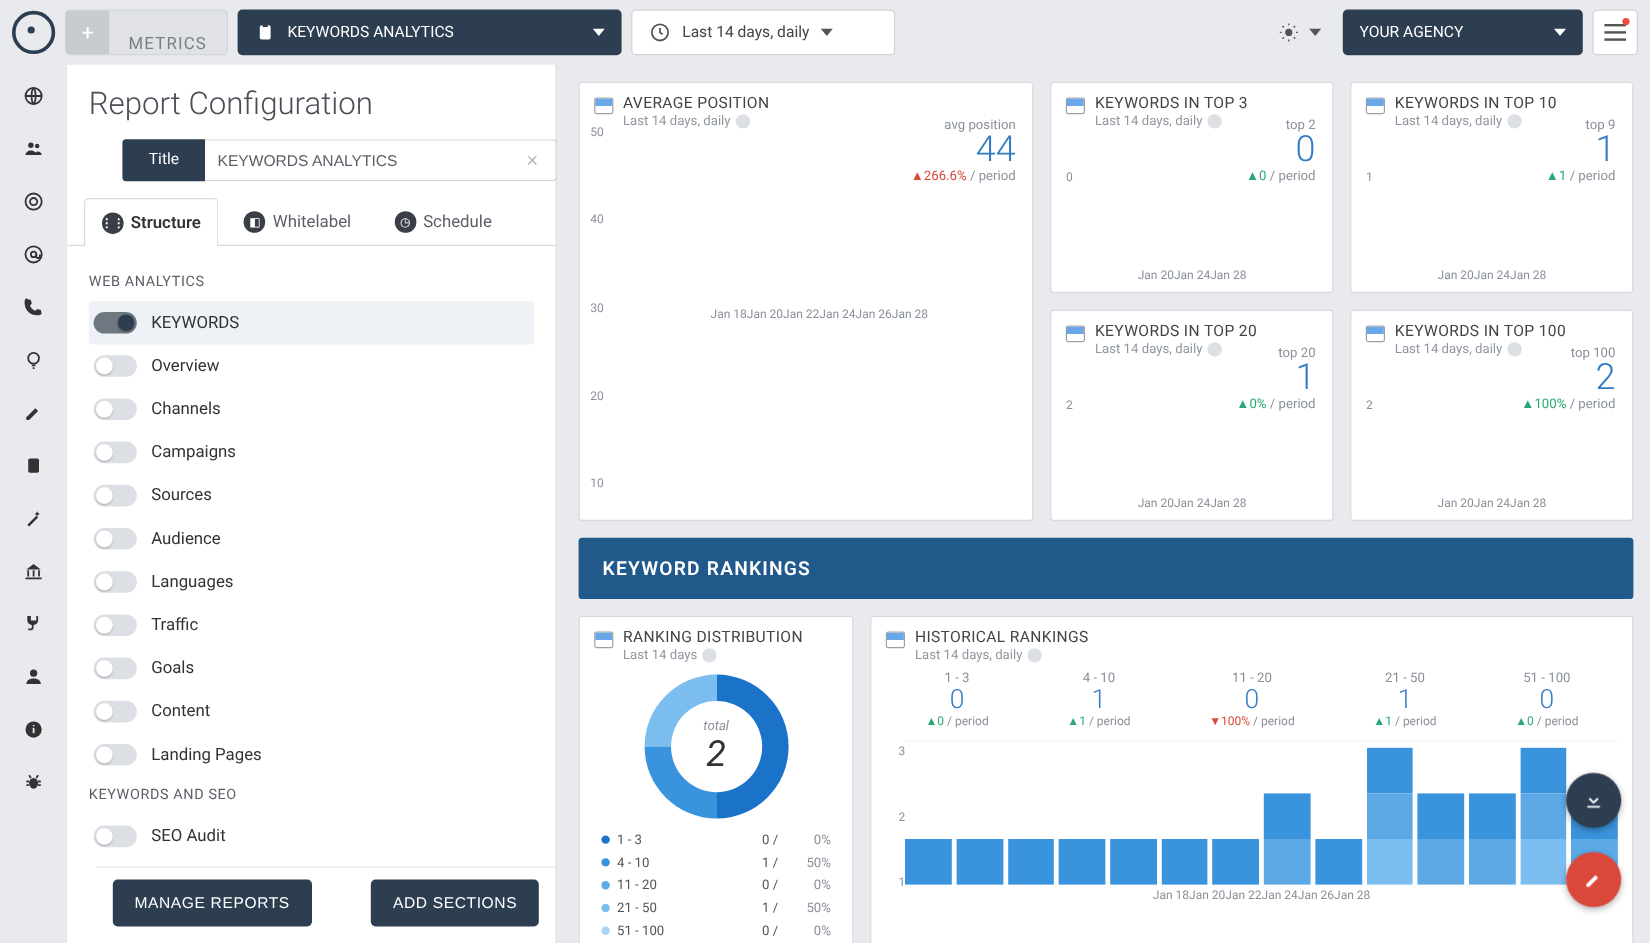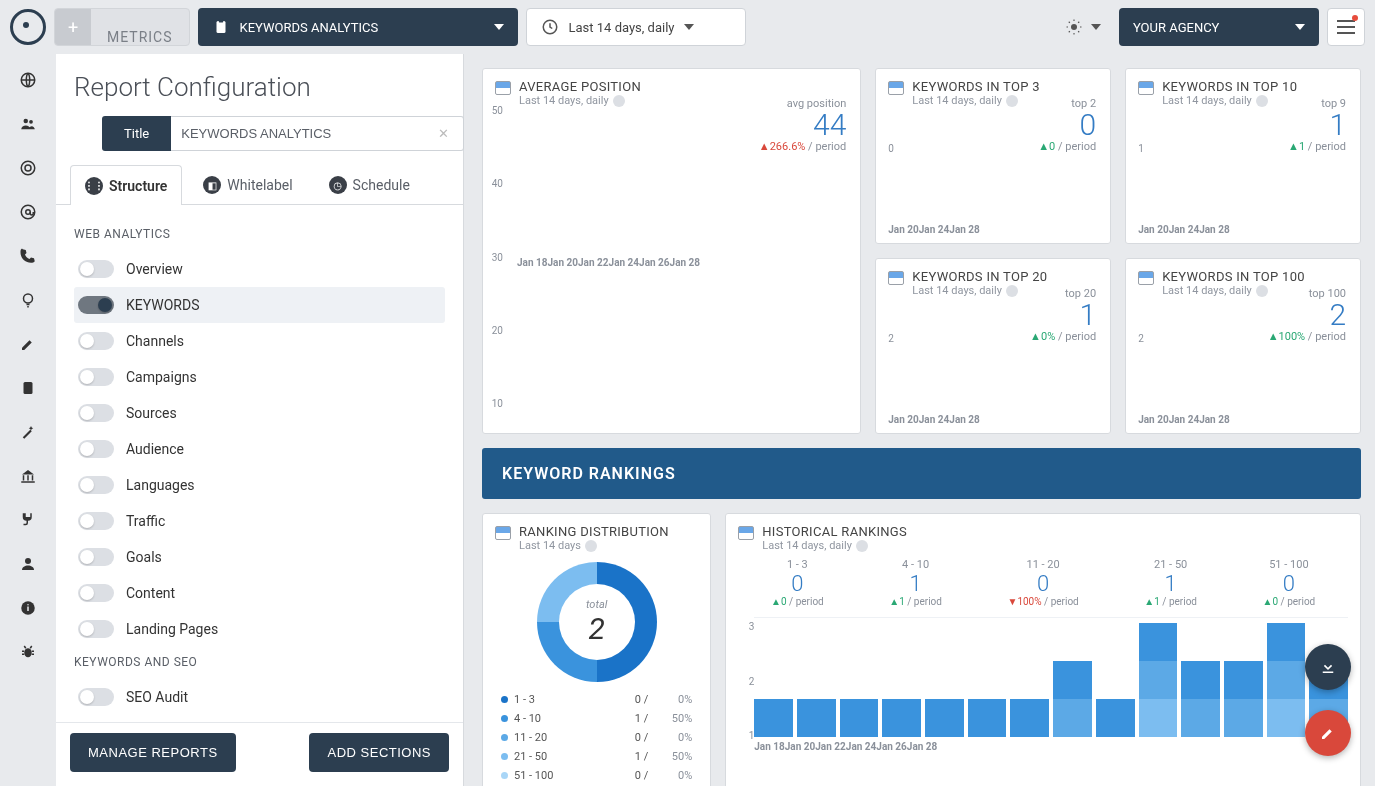--- a/index.html
+++ b/index.html
@@ -33,21 +33,21 @@
 .tab.active { border-color: #d7dade; background: #fff; font-weight: 600; color: #333; margin-bottom: -1px; }
 .tab .ti { width: 18px; height: 18px; background: #3a3f47; border-radius: 50%; display: inline-flex; align-items: center; justify-content: center; color: #fff; font-size: 10px; }
 .section-list { flex: 1; overflow: auto; padding: 14px 18px 4px; }
 .sec-title { color: #5a5f67; font-size: 12px; letter-spacing: 0.5px; margin: 8px 0 10px; }
 .togglerow { display: flex; align-items: center; gap: 12px; padding: 9px 4px; color: #333; font-size: 14px; border-radius: 3px; cursor: pointer; }
 .togglerow.active { background: #eef1f5; }
 .switch { width: 36px; height: 18px; background: #dcdfe4; border-radius: 9px; position: relative; }
 .switch::after { content: ""; position: absolute; width: 14px; height: 14px; background: #fff; border-radius: 50%; top: 2px; left: 2px; box-shadow: 0 1px 2px rgba(0,0,0,.2); }
 .switch.on { background: #6f7780; }
 .switch.on::after { left: 20px; background: #2c3e50; }
-.panel-actions { display: flex; justify-content: space-between; padding: 10px 14px 14px; border-top: 1px solid #e4e7eb; }
+.panel-actions { display: flex; justify-content: space-between; padding: 10px 14px 14px; border-top: 1px solid #e4e7eb; margin-left: 24px; }
 .panel-actions button { background: #2c3e50; color: #fff; border: none; padding: 12px 18px; border-radius: 4px; font-size: 13px; letter-spacing: 0.5px; cursor: pointer; }
 .main { flex: 1; overflow: auto; padding: 14px 14px 14px 18px; }
 .cards-row { display: flex; gap: 14px; margin-bottom: 14px; }
 .card { background: #fff; border: 1px solid #d7dade; border-radius: 3px; padding: 10px 12px 8px; position: relative; }
 .card.big { flex: 1.6; }
 .card.small { flex: 1; }
 .card-head { display: flex; align-items: flex-start; gap: 8px; }
 .card-ico { width: 16px; height: 14px; background: linear-gradient(#6aa7e8 50%, #fff 50%); border: 1px solid #9aa0a8; border-radius: 2px; margin-top: 2px; }
 .card-title { font-size: 13px; color: #444; letter-spacing: 0.3px; }
 .card-sub { font-size: 11px; color: #9096a0; display: flex; align-items: center; gap: 4px; }
@@ -55,21 +55,21 @@
 .metric-label { position: absolute; right: 14px; top: 28px; text-align: right; font-size: 11px; color: #8a909a; }
 .metric-label .big-val { font-size: 30px; color: #347cc4; font-weight: 300; display: block; line-height: 1; }
 .metric-label .delta { font-size: 11px; }
 .delta.up { color: #2aa874; }
 .delta.down { color: #d9483b; }
 .chart-area { height: 140px; display: flex; align-items: flex-end; gap: 3px; padding: 4px 2px 0; position: relative; margin-top: 6px; }
 .small .chart-area { height: 82px; }
 .bar-bg { background: #e9ecef; width: 100%; height: 100%; position: absolute; left: 0; bottom: 0; border-radius: 1px; }
 .bar-col { flex: 1; position: relative; display: flex; align-items: flex-end; }
 .bar-fg { background: #215a8a; width: 100%; border-radius: 1px 1px 0 0; }
-.axis-x { display: flex; justify-content: flex-start; font-size: 10px; color: #8a909a; padding-top: 4px; font-weight: bold; }
+.axis-x { display: flex; justify-content: center; font-size: 10px; color: #8a909a; padding-top: 4px; }
 .axis-y { position: absolute; left: 0; top: 36px; bottom: 24px; width: 20px; font-size: 10px; color: #8a909a; display: flex; flex-direction: column; justify-content: space-between; align-items: flex-end; }
 .section-banner { background: #215a8a; color: #fff; padding: 16px 20px; font-size: 16px; letter-spacing: 1px; border-radius: 3px; margin-bottom: 14px; font-weight: 600;}
 .ring-wrap { display: flex; flex-direction: column; align-items: center; padding: 10px 0; }
 .donut { width: 120px; height: 120px; border-radius: 50%; background: conic-gradient(#1a73c8 0 50%, #3a93dd 50% 75%, #7cbdf0 75% 100%); display: flex; align-items: center; justify-content: center; margin-bottom: 8px; }
 .donut-hole { width: 76px; height: 76px; background: #fff; border-radius: 50%; display: flex; flex-direction: column; align-items: center; justify-content: center; font-style: italic; }
 .donut-hole .lbl { font-size: 11px; color: #8a909a; }
 .donut-hole .val { font-size: 30px; color: #333; }
 .legend { font-size: 11px; color: #555; width: 100%; padding: 0 6px; }
 .legend-row { display: flex; align-items: center; gap: 6px; padding: 3px 0; }
 .legend-dot { width: 7px; height: 7px; border-radius: 50%; }
@@ -233,27 +233,27 @@
           <span class="ti">◧</span>
           <span>Whitelabel</span>
         </div>
       <div class="tab">
           <span class="ti">◷</span>
           <span>Schedule</span>
         </div>
     </div>
     <div class="section-list" id="section-list">
         <div class="sec-title">WEB ANALYTICS</div>
-        <div class="togglerow">
-          <span class="switch"></span>
-          <span>Overview</span>
-        </div>
         <div class="togglerow active">
           <span class="switch on"></span>
           <span>KEYWORDS</span>
+        </div>
+        <div class="togglerow">
+          <span class="switch"></span>
+          <span>Overview</span>
         </div>
         <div class="togglerow">
           <span class="switch"></span>
           <span>Channels</span>
         </div>
         <div class="togglerow">
           <span class="switch"></span>
           <span>Campaigns</span>
         </div>
         <div class="togglerow">

